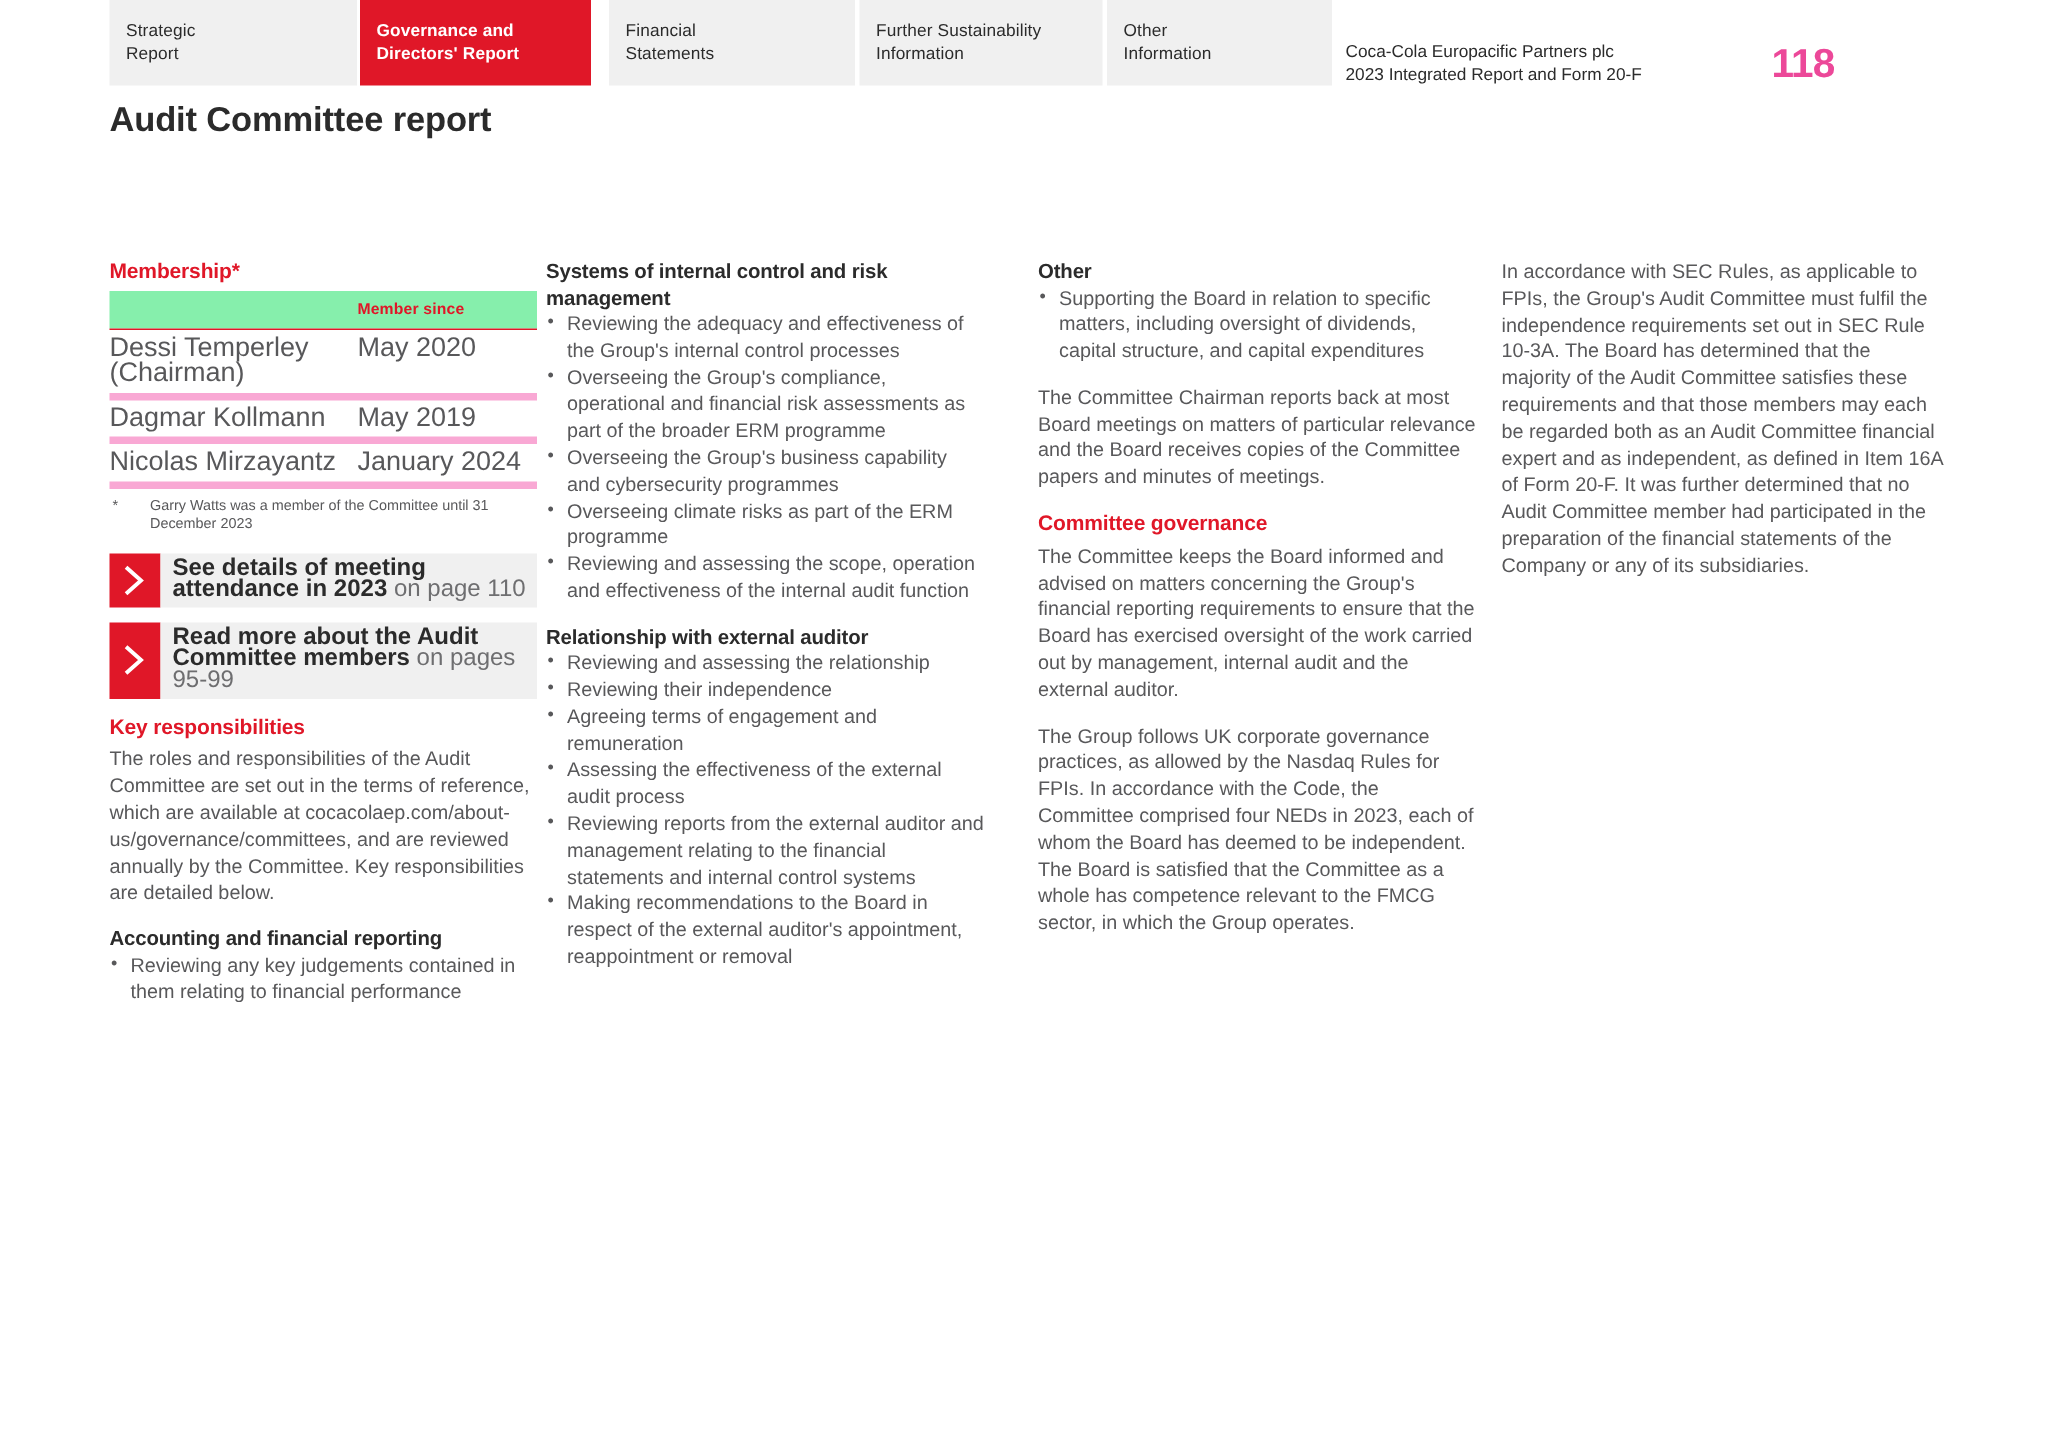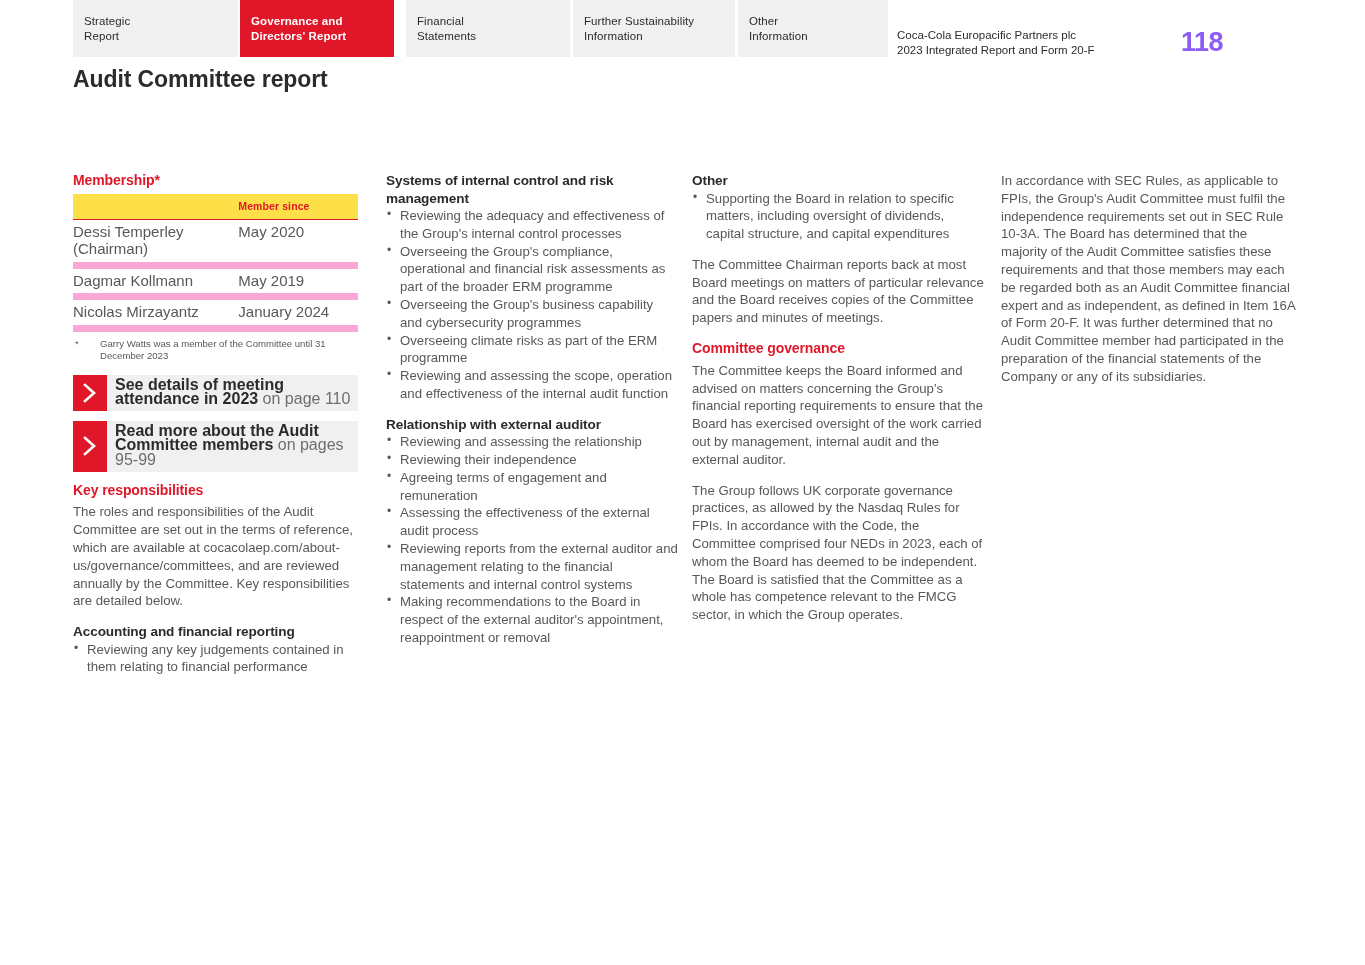--- a/index.html
+++ b/index.html
@@ -44,21 +44,21 @@
     font-size: 11.5px;
     line-height: 14.5px;
     color: #2b2b2b;
     white-space: pre-line;
   }
   .page-number {
     position: absolute;
     right: 42px; top: 27px;
     font-size: 27px;
     font-weight: bold;
-    color: #8b5cf6;
+    color: #ec4899;
     letter-spacing: -.5px;
   }
 
   
   .page-title {
     position: absolute;
     left: 73px; top: 66px;
     font-size: 23px;
     font-weight: bold;
     color: #2b2b2b;
@@ -72,21 +72,21 @@
     width: 1365px;
   }
   .col {
     position: absolute;
     top: 0;
     font-size: 13.2px;
     line-height: 17.8px;
     color: #58585a;
   }
   .col-1 { left: 73px;  width: 285px; }
-  .col-2 { left: 386px; width: 292px; }
+  .col-2 { left: 364px; width: 292px; }
   .col-3 { left: 692px; width: 292px; }
   .col-4 { left: 1001px; width: 295px; }
 
   h2.red-head {
     color: #e01728;
     font-size: 14px;
     font-weight: bold;
     margin-bottom: 4px;
     letter-spacing: -.1px;
   }
@@ -100,34 +100,34 @@
   p.body { margin-bottom: 13px; }
   p.body:last-child { margin-bottom: 0; }
 
   
   table.members {
     width: 100%;
     border-collapse: collapse;
     margin-bottom: 6px;
   }
   table.members thead th {
-    background: #fde047;
+    background: #86efac;
     border-bottom: 1.4px solid #e01728;
     color: #e01728;
     font-size: 10.5px;
     font-weight: bold;
     text-align: left;
     padding: 4px 16px 3px 0;
     letter-spacing: .1px;
   }
   table.members thead th.c1 { width: 58%; }
   table.members tbody td {
-    border-bottom: 7px solid #f9a8d4;
+    border-bottom: 5px solid #f9a8d4;
     padding: 3px 0 4px 0;
-    font-size: 15px;
+    font-size: 18px;
     line-height: 17.5px;
     color: #58585a;
     vertical-align: top;
   }
   .footnote {
     position: relative;
     font-size: 9.6px;
     line-height: 12.5px;
     color: #58585a;
     padding-left: 27px;

